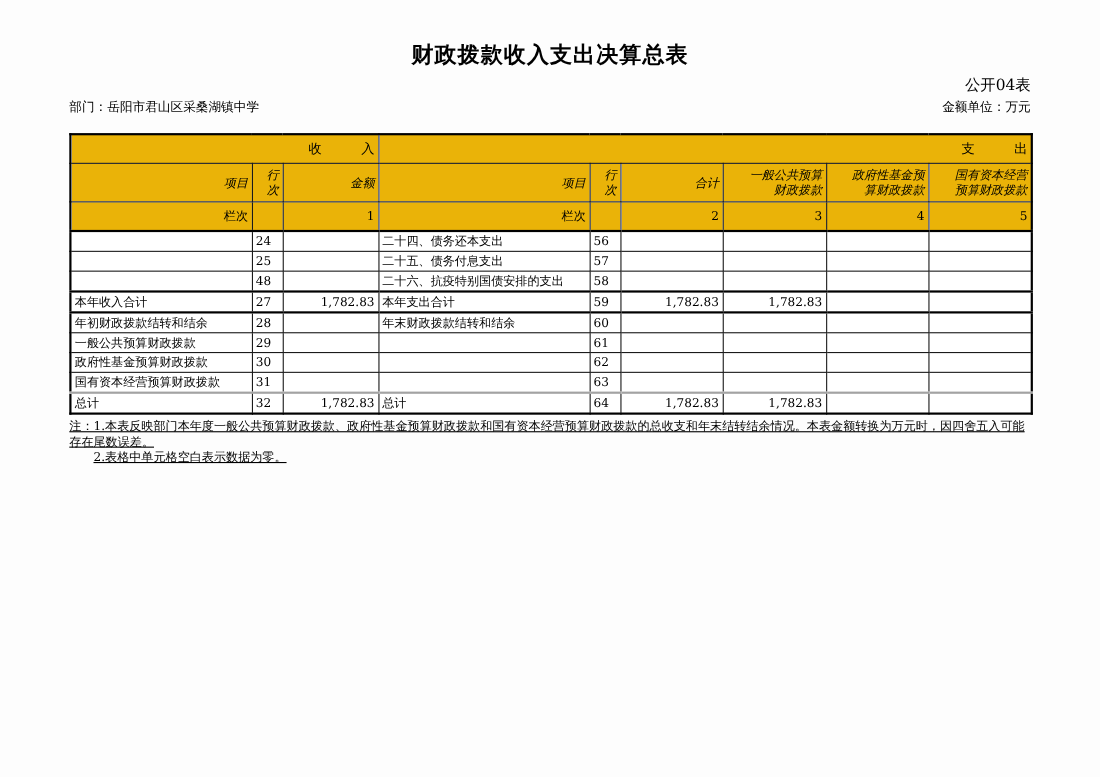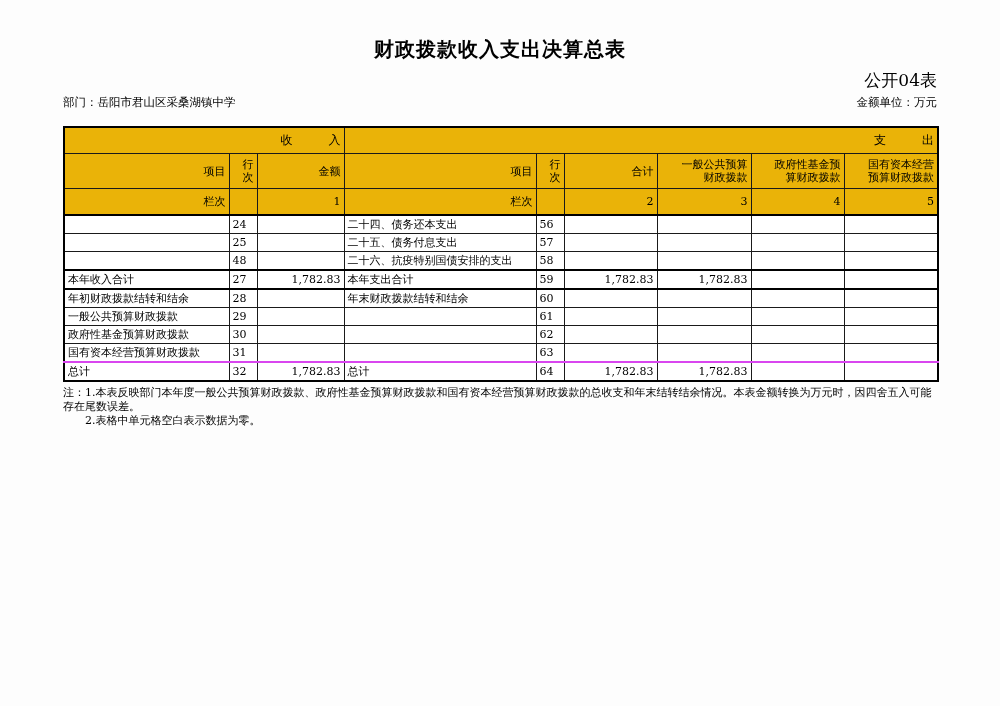--- a/index.html
+++ b/index.html
@@ -24,21 +24,21 @@
   h1.title {
     margin: 0;
     padding-top: 36px;
     text-align: center;
     font-size: 20px;
     font-weight: bold;
     letter-spacing: 1px;
   }
   .table-code {
     text-align: right;
-    font-size: 17px;
+    font-size: 14px;
     margin-top: 6px;
   }
   .meta-row {
     display: flex;
     justify-content: space-between;
     font-size: 11.5px;
     margin-top: 3px;
     margin-bottom: 16px;
   }
   table.fiscal {
@@ -50,34 +50,34 @@
   }
   table.fiscal th, table.fiscal td {
     border: 1px solid #1a1a1a;
     padding: 0 3px;
     font-weight: normal;
     overflow: hidden;
     line-height: 13px;
   }
   thead th, thead td { background: #eab308; text-align: right; }
   tr.h1 th { height: 25px; font-size: 12px; }
-  tr.h2 th { height: 34px; white-space: pre-line; }
+  tr.h2 th { height: 34px; white-space: pre-line; font-style: italic; }
   tr.h3 td { height: 25px; border-bottom: 2px solid #000; padding-left: 28px; }
   tbody td { height: 17px; background: #fff; }
   td.l { text-align: left; }
   td.c { text-align: left; }
   td.r { text-align: right; }
   tr.row-total-year td { border-top: 2px solid #000; border-bottom: 2px solid #000; }
-  tr.row-grand-total td { border-top: 2px solid #d946ef; }
+  tr.row-grand-total td { border-top: 2px solid #a3a3a3; }
   .notes {
     font-size: 11px;
     line-height: 14px;
     margin-top: 4px;
   }
-  .notes p { margin: 0; }
+  .notes p { margin: 0; text-decoration: underline; }
   .notes p.note-2 { text-indent: 2em; }
 </style>
 </head>
 <body>
 
 <div class="page">
   <div class="content">
 
     <h1 class="title">财政拨款收入支出决算总表</h1>
 

